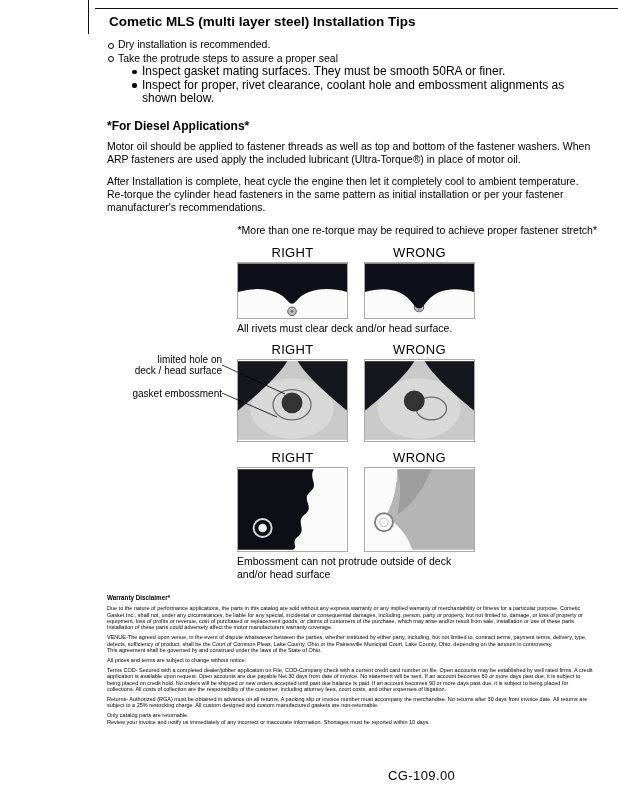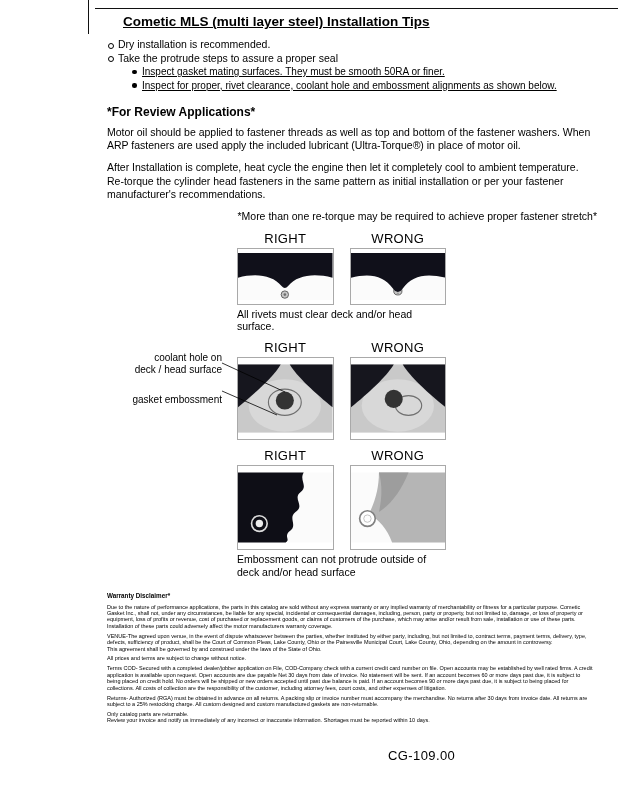--- a/index.html
+++ b/index.html
@@ -7,73 +7,73 @@
   body {
     width:618px; height:800px; position:relative; overflow:hidden;
     background:#ffffff; color:#000;
     font-family:"Liberation Sans", sans-serif;
   }
   .top-rule { position:absolute; left:95px; right:0; top:8px; height:1.2px; background:#111; }
   .left-rule { position:absolute; left:88px; top:0; width:1.2px; height:34px; background:#111; }
 
   .content { position:absolute; left:107px; top:14px; width:490px; }
 
-  .title { font-size:13.5px; font-weight:700; text-decoration:underline; margin:0 0 9px 16px; }
+  .title { font-size:13.5px; font-weight:700; margin:0 0 9px 2px; }
 
   ul.bullets { list-style:none; margin:0; padding:0; font-size:10.5px; line-height:13.5px; }
   ul.bullets > li { position:relative; padding-left:11px; }
   ul.bullets > li::before { content:""; position:absolute; left:1px; top:4.5px; width:4px; height:4px; border:1px solid #000; border-radius:50%; }
-  ul.sub { list-style:none; margin:0; padding:0 0 0 25px; font-size:10px; line-height:13.5px;text-decoration:underline; }
+  ul.sub { list-style:none; margin:0; padding:0 0 0 25px; font-size:12px; line-height:13.5px; }
   ul.sub > li { position:relative; padding-left:10px; }
   ul.sub > li::before { content:""; position:absolute; left:0; top:4.5px; width:4.5px; height:4.5px; background:#000; border-radius:50%; }
 
   .diesel-heading { font-size:12px; font-weight:700; margin:13px 0 7px; }
   .para { font-size:10.5px; line-height:13.2px; margin:0 0 9px; }
   .note { font-size:10.5px; line-height:13.2px; margin:2px 0 8px;text-align:right; }
 
-  .diagram-row { margin-left:130px; width:209px; position:relative; margin-bottom:8px; }
+  .diagram-row { margin-left:130px; width:238px; position:relative; margin-bottom:8px; }
   .labels { display:flex; gap:16px; margin-bottom:2px; }
   .labels span { width:115px; text-align:center; font-size:13px; letter-spacing:0.3px; }
   .imgs { display:flex; gap:16px; }
   .imgs svg { display:block; border:1px solid #a9a9a9; background:#fff; }
   .caption { font-size:10.5px; margin-top:3px; }
   .caption.two-line { max-width:232px; line-height:13px; }
 
   .ann { position:absolute; right:calc(100% + 15px); text-align:right; font-size:10px; line-height:11.5px; white-space:nowrap; }
   .ann1 { top:12px; }
-  .ann2 { top:46px;margin-top:8px; }
+  .ann2 { top:46px; }
   .connectors { position:absolute; left:-32px; top:14px; pointer-events:none; border:none !important; background:transparent !important; }
 
   .disclaimer { margin-top:14px; width:486px; font-size:5.5px; line-height:6.4px; }
   .disclaimer h3 { font-size:6.3px; margin:0 0 4px; }
   .disclaimer p { margin:0 0 3.5px; }
   .disclaimer p.tight { margin-bottom:0; }
 
-  .code { position:absolute; left:388px; top:748px; font-size:13px; letter-spacing:0.4px; }
+  .code { position:absolute; left:388px; top:768px; font-size:13px; letter-spacing:0.4px; }
 </style>
 </head>
 <body>
 
 <div class="top-rule"></div>
 <div class="left-rule"></div>
 
 <div class="content">
 
   <h1 class="title">Cometic MLS (multi layer steel) Installation Tips</h1>
 
   <ul class="bullets">
     <li>Dry installation is recommended.</li>
     <li>Take the protrude steps to assure a proper seal</li>
   </ul>
   <ul class="sub">
     <li>Inspect gasket mating surfaces.  They must be smooth 50RA or finer.</li>
     <li>Inspect for proper, rivet clearance, coolant hole and embossment alignments as shown below.</li>
   </ul>
 
-  <h2 class="diesel-heading">*For Review Applications*</h2>
+  <h2 class="diesel-heading">*For Diesel Applications*</h2>
   <p class="para">Motor oil should be applied to fastener threads as well as top and bottom of the fastener washers. When ARP fasteners are used apply the included lubricant (Ultra-Torque®) in place of motor oil.</p>
   <p class="para">After Installation is complete, heat cycle the engine then let it completely cool to ambient temperature. Re-torque the cylinder head fasteners in the same pattern as initial installation or per your fastener manufacturer's recommendations.</p>
   <p class="note">*More than one re-torque may be required to achieve proper fastener stretch*</p>
 
   <div class="diagram-row">
     <div class="labels">
       <span>RIGHT</span>
       <span>WRONG</span>
     </div>
     <div class="imgs">
@@ -93,21 +93,21 @@
     <div class="caption">All rivets must clear deck and/or head surface.</div>
   </div>
 
   <div class="diagram-row">
     <div class="labels">
       <span>RIGHT</span>
       <span>WRONG</span>
     </div>
 
     <div class="ann ann1">
-      <div>coolant hole on</div>
+      <div>limited hole on</div>
       <div>deck / head surface</div>
     </div>
     <div class="ann ann2">gasket embossment</div>
     <svg class="connectors" width="100" height="72" viewBox="0 0 100 72">
       <line x1="17" y1="9" x2="80" y2="38" stroke="#000" stroke-width="0.8"></line>
       <line x1="17" y1="37" x2="72" y2="61" stroke="#000" stroke-width="0.8"></line>
     </svg>
 
     <div class="imgs">
       <svg width="115" height="83" viewBox="0 0 115 83">

